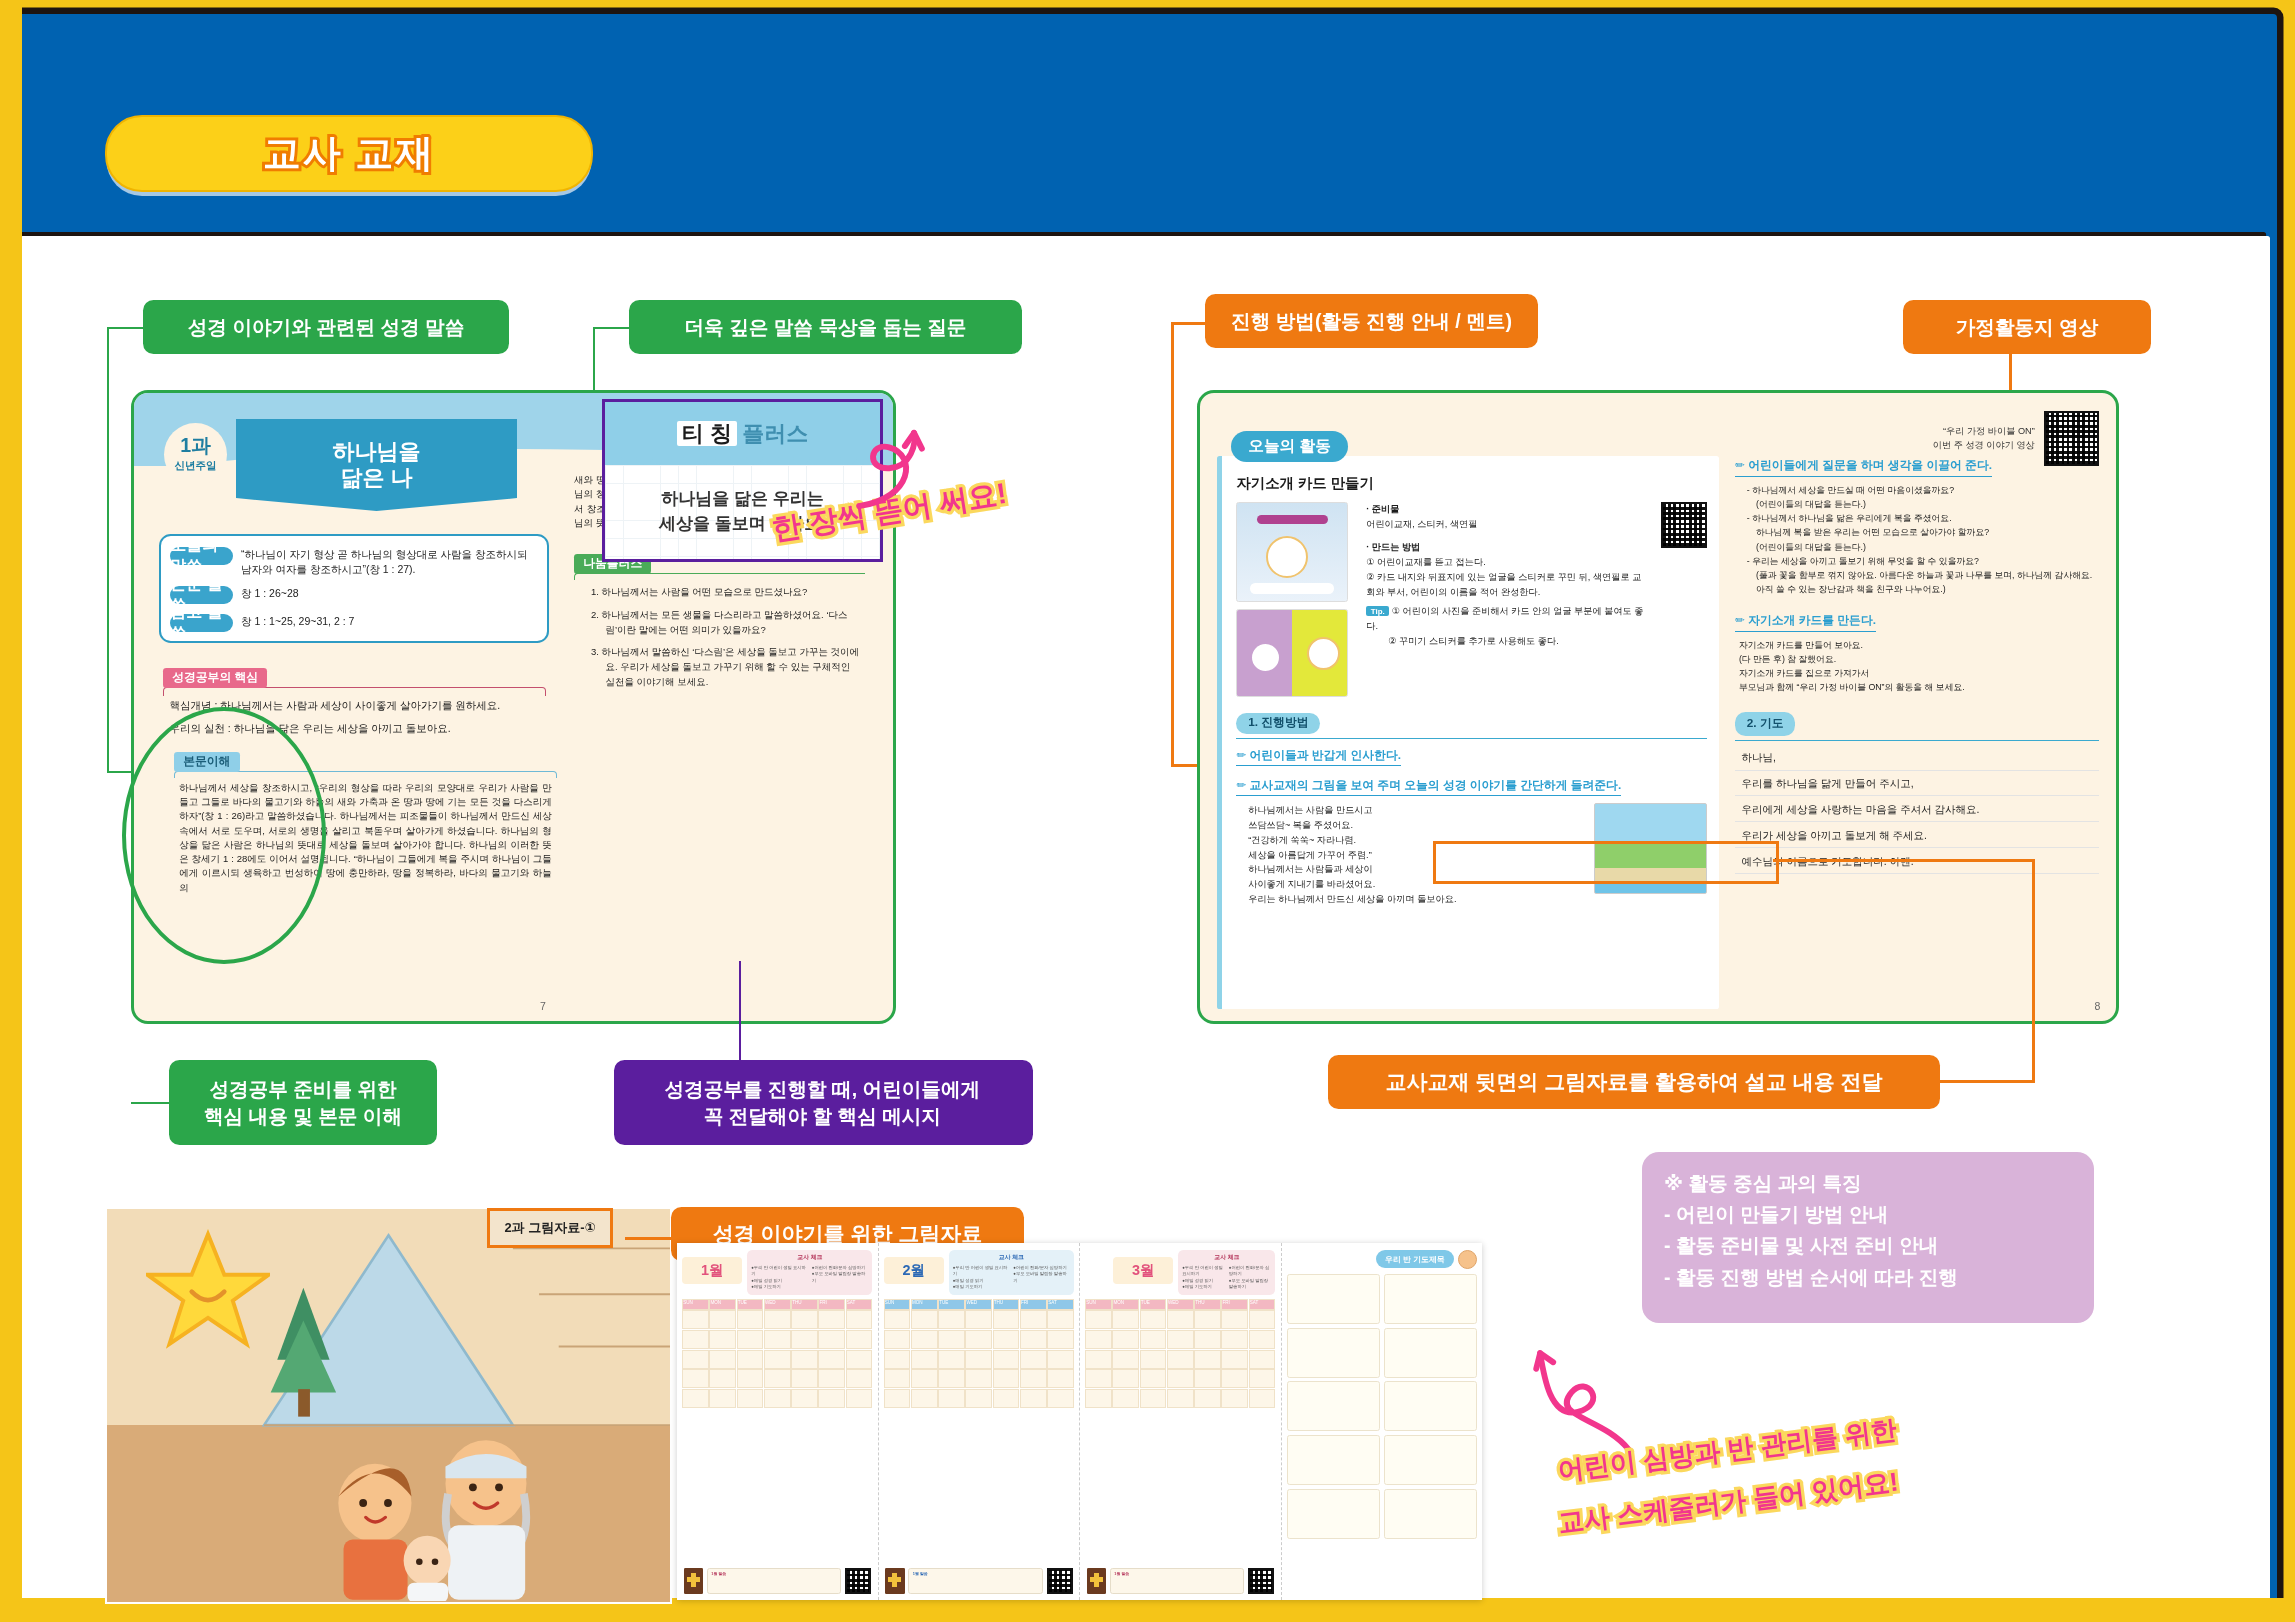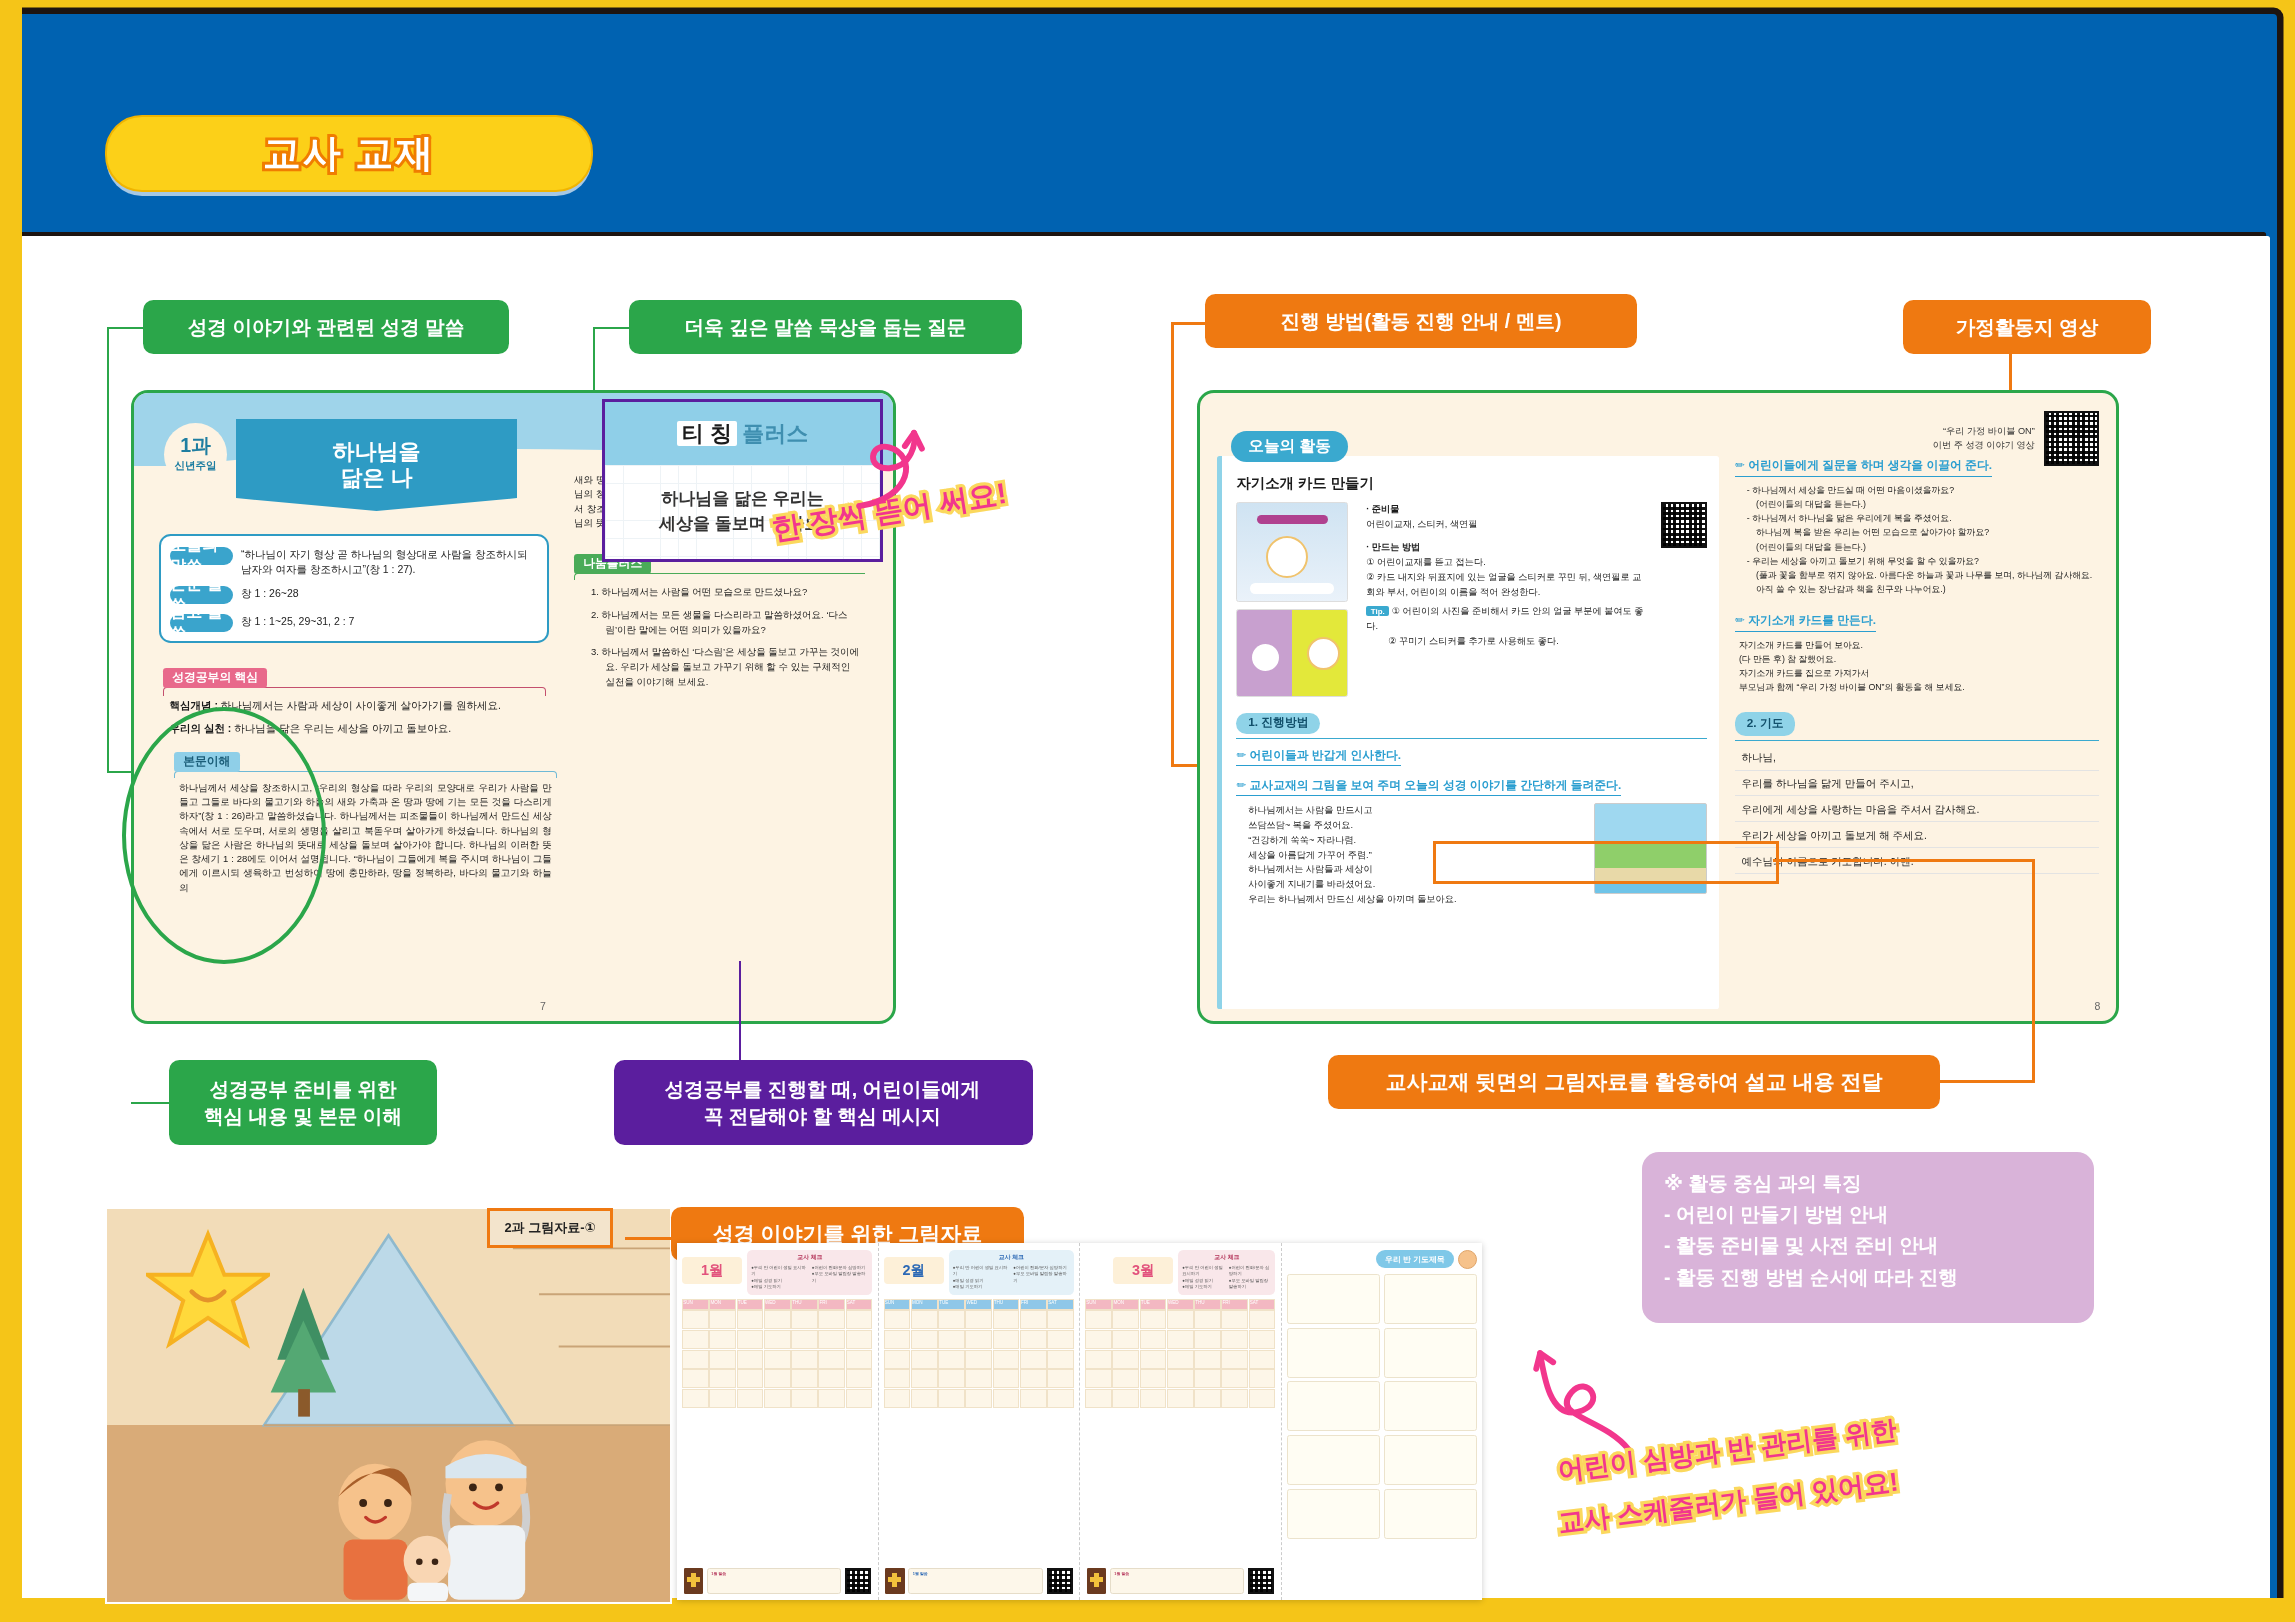--- a/index.html
+++ b/index.html
@@ -62,21 +62,21 @@
              font-size:16px;font-weight:bold;display:flex;align-items:center;justify-content:center;margin-right:7.9px;}
   .verse-text{font-size:10.5px;color:#222;line-height:1.45;flex:1;}
 
   
   .sec-tag{display:inline-block;color:#fff;font-size:11.8px;font-weight:bold;padding:2px 9.2px;border-radius:3.3px;}
   .tag-pink{background:#e8698b;}
   .tag-blue{background:#8fcfe8;}
   .tag-green{background:#4aab58;}
 
   .body-text{font-size:10.5px;line-height:1.55;color:#1b1b1b;text-align:justify;}
-  .body-text b{font-weight:bold;}
+  .body-text b{font-weight:normal;}
 
   .qlist{font-size:10.5px;line-height:1.55;color:#1b1b1b;}
   .qlist li{margin-bottom:7.9px;list-style:none;text-indent:-14.4px;padding-left:14.4px;}
 
   
   .teach{position:absolute;left:602px;top:399px;width:275px;height:157px;border:3.3px solid #5b1e9e;background:#fff;}
   .teach-top{height:63px;background:#8fcfe8;position:relative;display:flex;align-items:center;justify-content:center;}
   .teach-top:after{content:"";position:absolute;left:0;bottom:-7.9px;width:100%;height:15.7px;
      background:radial-gradient(circle at 7.9px 0, #8fcfe8 7.2px, transparent 7.9px) repeat-x;background-size:15.7px 15.7px;}
   .teach-title{font-size:22px;font-weight:bold;color:#3f8fb0;}
@@ -135,21 +135,21 @@
 <div id="title-pill">
   <span>교사 교재</span>
 </div>
 
 <div class="callout c-green" style="left:143px;top:300px;width:366px;height:54px;font-size:19.6px;">
   <span>성경 이야기와 관련된 성경 말씀</span>
 </div>
 <div class="callout c-green" style="left:629px;top:300px;width:393px;height:54px;font-size:19.6px;">
   <span>더욱 깊은 말씀 묵상을 돕는 질문</span>
 </div>
-<div class="callout c-orange" style="left:1205px;top:294px;width:432px;height:54px;font-size:19.6px;">
+<div class="callout c-orange" style="left:1205px;top:294px;width:333px;height:54px;font-size:19.6px;">
   <span>진행 방법(활동 진행 안내 / 멘트)</span>
 </div>
 <div class="callout c-orange" style="left:1378px;top:412px;width:327px;height:54px;font-size:19.6px;">
   <span>어린이 만들기 방법 및 영상</span>
 </div>
 <div class="callout c-orange" style="left:1903px;top:300px;width:248px;height:54px;font-size:19.6px;">
   <span>가정활동지 영상</span>
 </div>
 <div class="callout c-orange" style="left:1813px;top:800px;width:281px;height:54px;font-size:21px;">
   <span>성경공부 마침 기도</span>

